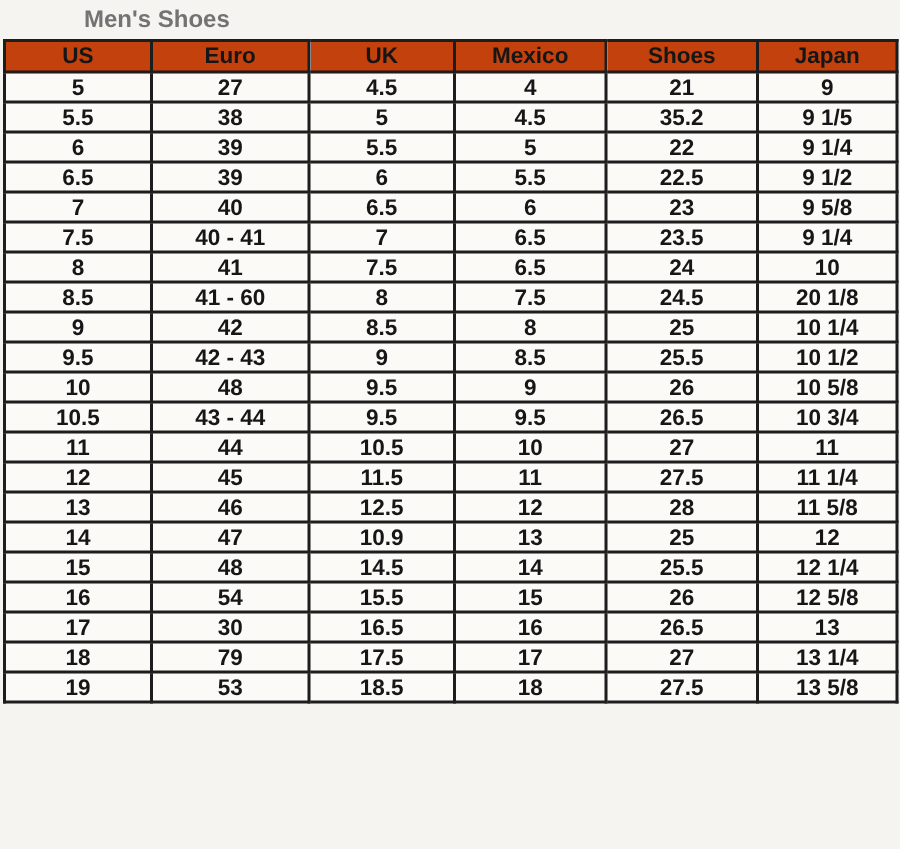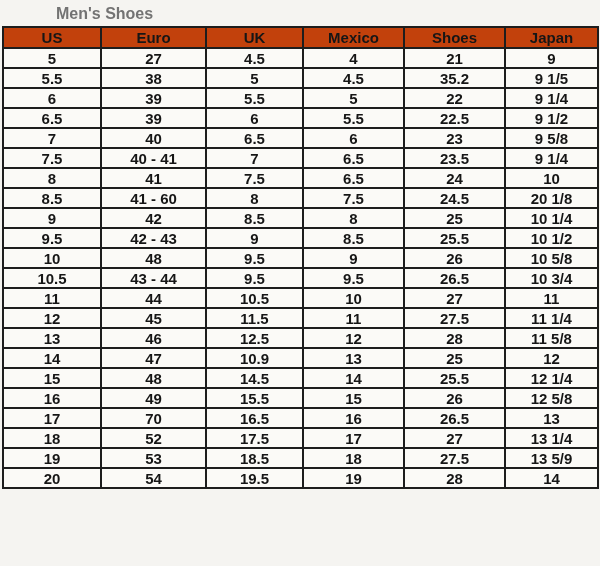--- a/index.html
+++ b/index.html
@@ -211,52 +211,44 @@
       <tr>
         <td>15</td>
         <td>48</td>
         <td>14.5</td>
         <td>14</td>
         <td>25.5</td>
         <td>12 1/4</td>
       </tr>
       <tr>
         <td>16</td>
-        <td>49</td>
+        <td>54</td>
         <td>15.5</td>
         <td>15</td>
         <td>26</td>
         <td>12 5/8</td>
       </tr>
       <tr>
         <td>17</td>
-        <td>70</td>
+        <td>30</td>
         <td>16.5</td>
         <td>16</td>
         <td>26.5</td>
         <td>13</td>
       </tr>
       <tr>
         <td>18</td>
-        <td>52</td>
+        <td>79</td>
         <td>17.5</td>
         <td>17</td>
         <td>27</td>
         <td>13 1/4</td>
       </tr>
       <tr>
         <td>19</td>
         <td>53</td>
         <td>18.5</td>
         <td>18</td>
         <td>27.5</td>
-        <td>13 5/9</td>
-      </tr>
-      <tr>
-        <td>20</td>
-        <td>54</td>
-        <td>19.5</td>
-        <td>19</td>
-        <td>28</td>
-        <td>14</td>
+        <td>13 5/8</td>
       </tr>
     </tbody>
 </table>
 
 </body></html>

